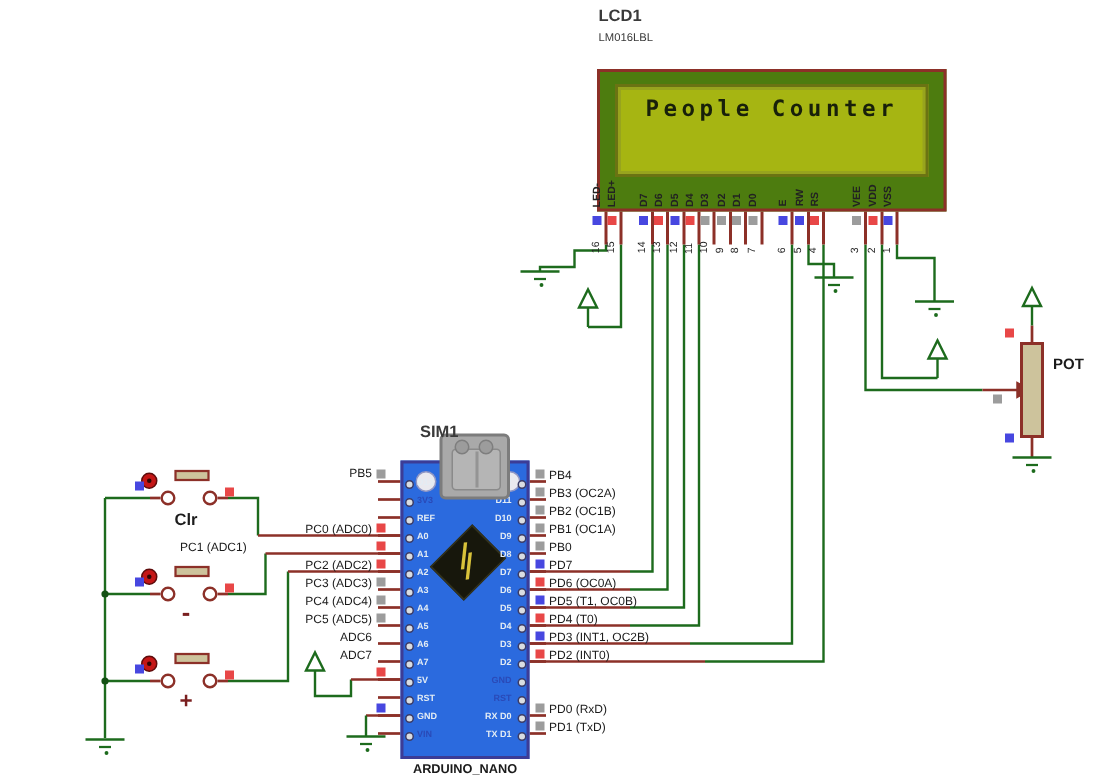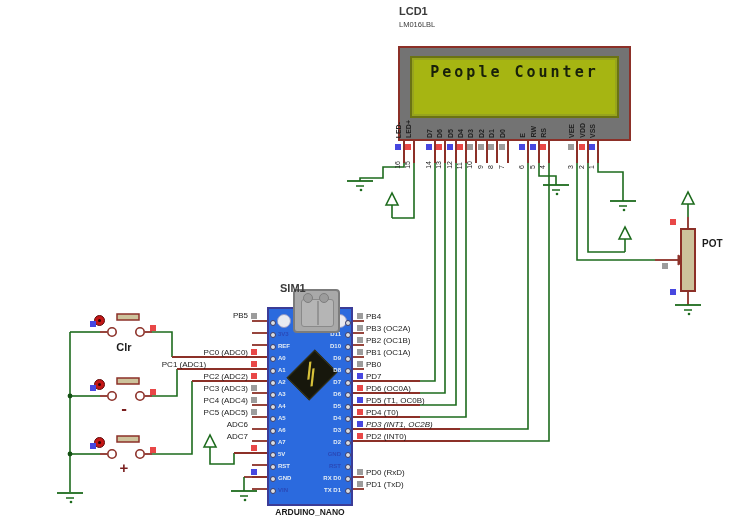--- a/index.html
+++ b/index.html
@@ -9,21 +9,21 @@
   .sq{position:absolute;width:6px;height:6px;z-index:6;}
   .lbl{position:absolute;font:8px "Liberation Sans",sans-serif;color:#1b1b1b;white-space:nowrap;z-index:5;}
   .ref{position:absolute;font:bold 11px "Liberation Sans",sans-serif;color:#3a3a3a;z-index:5;white-space:nowrap;}
   .part{position:absolute;font:7.5px "Liberation Sans",sans-serif;color:#3a3a3a;z-index:5;white-space:nowrap;}
   .vtext{position:absolute;writing-mode:vertical-rl;transform:rotate(180deg);
          font:bold 7px "Liberation Sans",sans-serif;color:#222;z-index:5;line-height:9px;}
   .vnum{position:absolute;writing-mode:vertical-rl;transform:rotate(180deg);
         font:7px "Liberation Sans",sans-serif;color:#222;z-index:5;line-height:8px;}
   
   #lcd-body{position:absolute;left:398px;top:46px;width:233px;height:95px;box-sizing:border-box;
-            background:#737373;border:2px solid #8c3028;z-index:2;}
+            background:#4d7c0f;border:2px solid #8c3028;z-index:2;}
   #lcd-screen{position:absolute;left:10px;top:8px;width:209px;height:62px;box-sizing:border-box;
               background:#a6b512;border:2px solid #6b7313;box-shadow:inset 0 0 0 2px #97a41e;}
   .lcd-line{position:absolute;width:100%;text-align:center;color:#18200a;
             font:bold 15px "DejaVu Sans Mono",monospace;letter-spacing:3px;}
   
   #nano-board{position:absolute;left:267px;top:307px;width:86px;height:199px;box-sizing:border-box;
               background:#2b6ade;border:2px solid #3c3c96;z-index:2;}
   .hole{position:absolute;width:12px;height:12px;border-radius:50%;background:#e9e9ef;border:1px solid #8f96c4;}
   .pindot{position:absolute;width:4px;height:4px;border-radius:50%;background:#d9dde2;border:1px solid #3b3b66;}
   .bl{position:absolute;font:700 6px "Liberation Sans",sans-serif;white-space:nowrap;}
@@ -307,21 +307,21 @@
     <div class="sq" style="left:579px;top:144px;background:#e84747;"></div>
     <div class="vnum" style="left:578px;bottom:352px;">2</div>
     <div class="vtext" style="left:578px;bottom:383px;">VDD</div>
     <div class="sq" style="left:589px;top:144px;background:#4747e0;"></div>
     <div class="vnum" style="left:588px;bottom:352px;">1</div>
     <div class="vtext" style="left:588px;bottom:383px;">VSS</div>
     <div class="lbl" style="left:120px;top:311px;width:128px;text-align:right;">PB5</div>
     <div class="sq" style="left:251px;top:313px;background:#9c9c9c;"></div>
     <div class="lbl" style="left:120px;top:348px;width:128px;text-align:right;">PC0 (ADC0)</div>
     <div class="sq" style="left:251px;top:349px;background:#e84747;"></div>
-    <div class="lbl" style="left:120px;top:360px;width:128px;text-align:center;">PC1 (ADC1)</div>
+    <div class="lbl" style="left:120px;top:360px;width:128px;text-align:left;">PC1 (ADC1)</div>
     <div class="sq" style="left:251px;top:361px;background:#e84747;"></div>
     <div class="lbl" style="left:120px;top:372px;width:128px;text-align:right;">PC2 (ADC2)</div>
     <div class="sq" style="left:251px;top:373px;background:#e84747;"></div>
     <div class="lbl" style="left:120px;top:384px;width:128px;text-align:right;">PC3 (ADC3)</div>
     <div class="sq" style="left:251px;top:385px;background:#9c9c9c;"></div>
     <div class="lbl" style="left:120px;top:396px;width:128px;text-align:right;">PC4 (ADC4)</div>
     <div class="sq" style="left:251px;top:397px;background:#9c9c9c;"></div>
     <div class="lbl" style="left:120px;top:408px;width:128px;text-align:right;">PC5 (ADC5)</div>
     <div class="sq" style="left:251px;top:409px;background:#9c9c9c;"></div>
     <div class="lbl" style="left:120px;top:420px;width:128px;text-align:right;">ADC6</div>
@@ -340,21 +340,21 @@
     <div class="lbl" style="left:366px;top:360px;">PB0</div>
     <div class="sq" style="left:357px;top:373px;background:#4747e0;"></div>
     <div class="lbl" style="left:366px;top:372px;">PD7</div>
     <div class="sq" style="left:357px;top:385px;background:#e84747;"></div>
     <div class="lbl" style="left:366px;top:384px;">PD6 (OC0A)</div>
     <div class="sq" style="left:357px;top:397px;background:#4747e0;"></div>
     <div class="lbl" style="left:366px;top:396px;">PD5 (T1, OC0B)</div>
     <div class="sq" style="left:357px;top:409px;background:#e84747;"></div>
     <div class="lbl" style="left:366px;top:408px;">PD4 (T0)</div>
     <div class="sq" style="left:357px;top:421px;background:#4747e0;"></div>
-    <div class="lbl" style="left:366px;top:420px;font-style:italic;">PD3 (INT1, OC2B)</div>
+    <div class="lbl" style="left:366px;top:420px;">PD3 (INT1, OC2B)</div>
     <div class="sq" style="left:357px;top:433px;background:#e84747;"></div>
     <div class="lbl" style="left:366px;top:432px;">PD2 (INT0)</div>
     <div class="sq" style="left:357px;top:469px;background:#9c9c9c;"></div>
     <div class="lbl" style="left:366px;top:468px;">PD0 (RxD)</div>
     <div class="sq" style="left:357px;top:481px;background:#9c9c9c;"></div>
     <div class="lbl" style="left:366px;top:480px;">PD1 (TxD)</div>
     <div class="act" style="left:94px;top:315px;">
       <div class="dot"></div>
     </div>
     <div class="sq" style="left:90px;top:321px;background:#4747e0;"></div>

